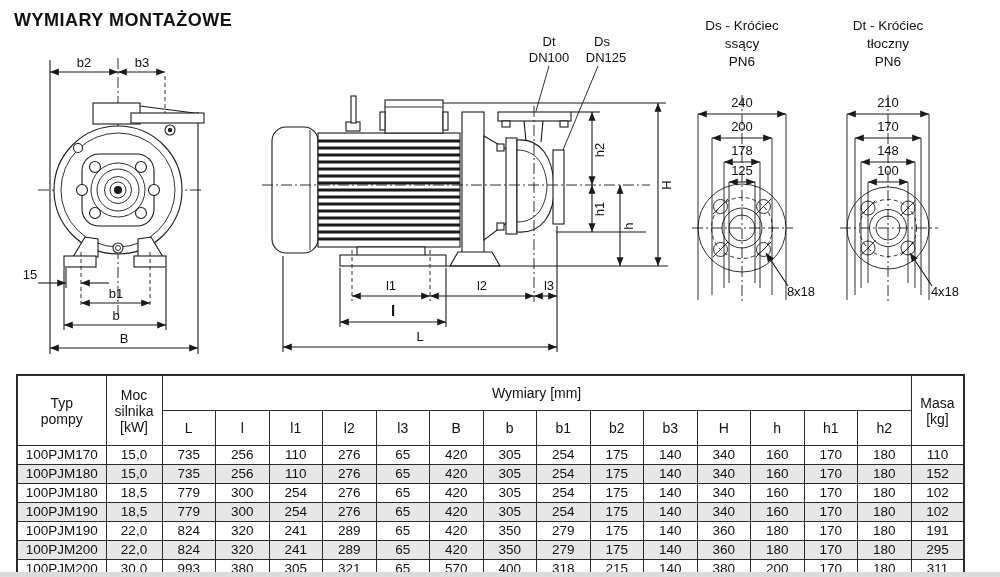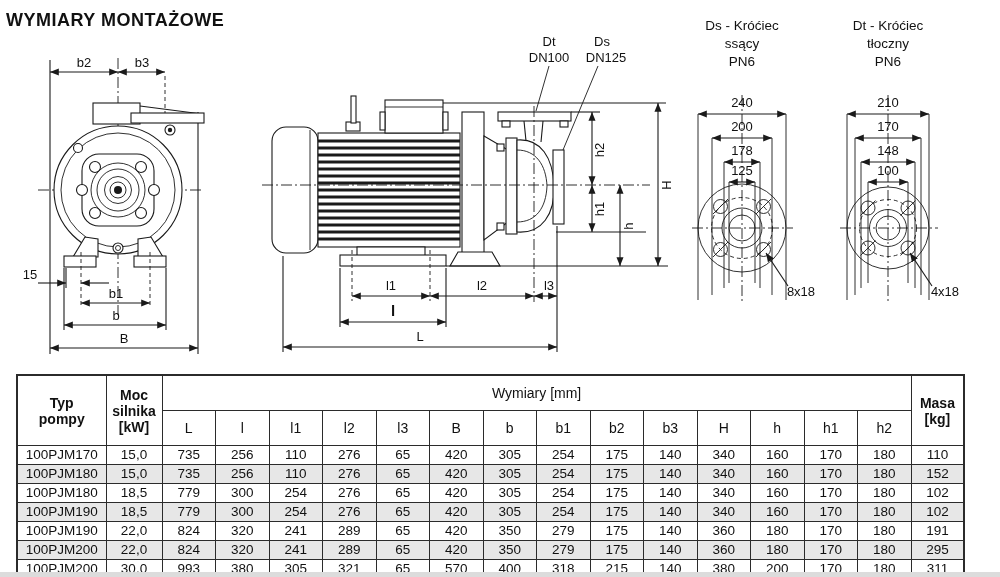--- a/index.html
+++ b/index.html
@@ -1,36 +1,36 @@
 <!DOCTYPE html>
 <html><head>
 <meta charset="utf-8">
 <style>
   html,body{margin:0;padding:0;background:#fff;}
   body{width:1000px;height:577px;font-family:"Liberation Sans",sans-serif;}
   .canvas{position:relative;width:1000px;height:577px;background:#fff;overflow:hidden;}
-  .page-title{position:absolute;left:6px;top:10px;font-size:18px;font-weight:bold;color:#111;letter-spacing:.5px;}
+  .page-title{position:absolute;left:14px;top:10px;font-size:18px;font-weight:bold;color:#111;letter-spacing:.5px;}
   svg.draw{position:absolute;left:0;top:0;}
   svg.draw text{font-family:"Liberation Sans",sans-serif;fill:#111;}
   .lbl{font-size:13px;}
   .ttl{font-size:13.5px;}
   .lblb{font-size:15px;font-weight:bold;}
   .ln{stroke:#1a1a1a;stroke-width:1.1;fill:none;}
   .fw{stroke:#1a1a1a;stroke-width:1.1;fill:#fff;}
   .thin{stroke:#1a1a1a;stroke-width:.9;fill:none;}
   .dash{stroke:#1a1a1a;stroke-width:.9;fill:none;stroke-dasharray:4 3;}
   .cl{stroke:#1a1a1a;stroke-width:.9;fill:none;stroke-dasharray:11 3 2 3;}
   .dim{stroke:#1a1a1a;stroke-width:1.1;fill:none;}
   .fin{stroke:#1a1a1a;stroke-width:3.2;}
   
   .dim-table{position:absolute;left:16px;top:374px;border-collapse:collapse;table-layout:fixed;
              width:947px;font-size:13.5px;color:#111;border:2px solid #2b2b2b;}
   .dim-table td{border:1px solid #2b2b2b;text-align:center;padding:0;line-height:18px;height:18px;overflow:hidden;}
   .dim-table .hdr{font-size:14px;line-height:16px;}
-  .dim-table .pre{white-space:pre-line;font-weight:bold;}
+  .dim-table .pre{white-space:pre-line;}
   .dim-table thead td{height:34px;}
   .dim-table tbody tr.alt{background:#e7e7e7;}
   .bottom-edge{position:absolute;left:0;top:572px;width:1000px;height:5px;background:#dcdcdc;}
 </style>
 </head>
 <body>
 
 <div class="canvas">
 
   <div class="page-title">WYMIARY MONTAŻOWE</div>

